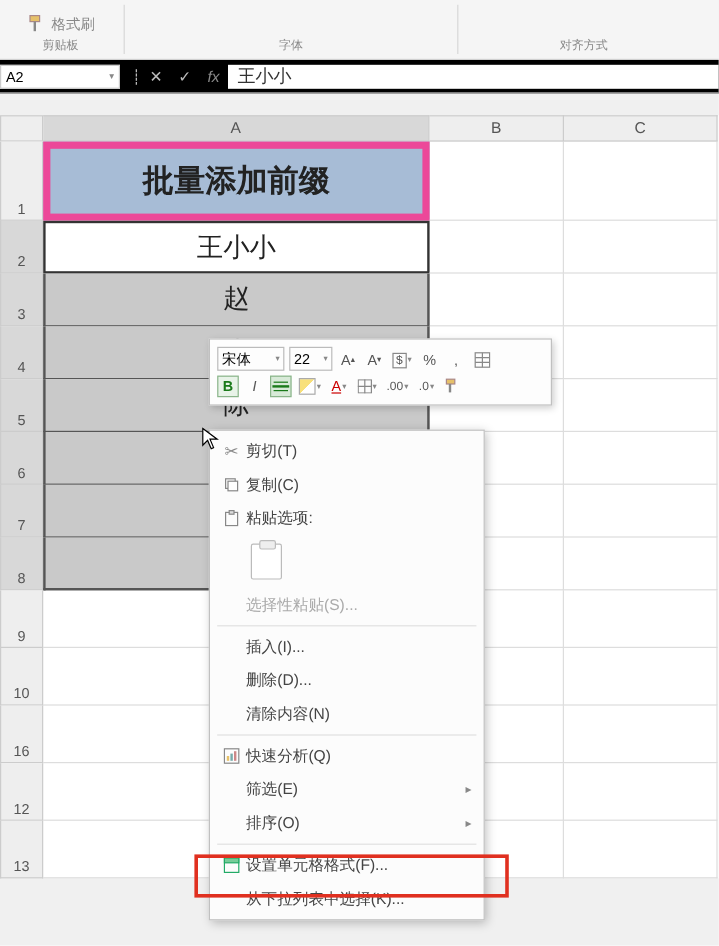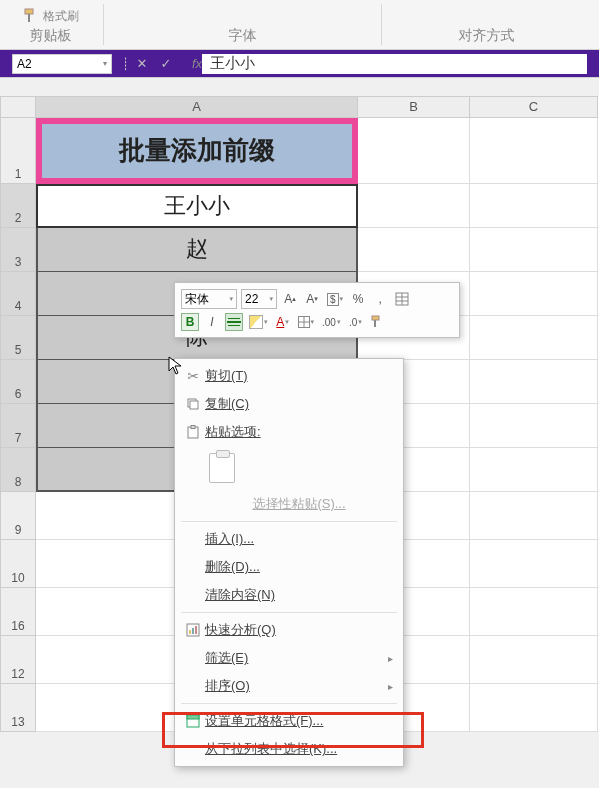--- a/index.html
+++ b/index.html
@@ -43,30 +43,30 @@
 }
 .ribbon-icon {
   width: 18px; height: 18px;
   display: inline-block;
 }
 .ribbon-sep {
   width: 1px;
   background: #d8d8d8;
   margin: 4px 0;
 }
-.ribbon-label { color: #888; font-size: 14px; }
+.ribbon-label { color: #888; font-size: 10px; }
 
 
 .formula-bar {
   height: 28px;
-  background: #4c1d95;
+  background: #000000;
   border-bottom: 1px solid #d0d0d0;
   display: flex;
   align-items: center;
-  padding: 0 12px;
+  padding: 0 0;
 }
 .name-box {
   width: 100px;
   height: 20px;
   border: 1px solid #ccc;
   background: #fff;
   display: flex;
   align-items: center;
   justify-content: space-between;
   padding: 0 4px;
@@ -75,21 +75,21 @@
 }
 .name-box .dd { font-size: 8px; color: #888; }
 .fbar-btn {
   width: 24px;
   text-align: center;
   color: #bbb;
   font-size: 13px;
 }
 .fbar-fx {
   width: 24px;
-  text-align: right;
+  text-align: center;
   color: #888;
   font-style: italic;
   font-size: 13px;
 }
 .formula-input {
   flex: 1;
   height: 20px;
   border: none;
   outline: none;
   padding: 0 8px;
@@ -188,21 +188,21 @@
   top: 282px;
   width: 286px;
   background: #fdfdfd;
   border: 1px solid #c0c0c0;
   box-shadow: 2px 2px 6px rgba(0,0,0,0.2);
   z-index: 50;
   padding: 4px 6px;
 }
 .mt-row {
   display: flex;
-  align-items: center;
+  align-items: flex-end;
   gap: 4px;
   padding: 2px 0;
 }
 .mt-font {
   width: 56px;
   height: 20px;
   border: 1px solid #bbb;
   font-size: 12px;
   padding: 0 3px;
   display: flex;
@@ -261,29 +261,29 @@
 }
 .cm-item {
   display: flex;
   align-items: center;
   height: 28px;
   padding: 0 10px 0 6px;
   color: #444;
   font-size: 13px;
 }
 .cm-item.tall { height: 44px; }
-.cm-item.disabled { color: #aaa; text-align: center; }
+.cm-item.disabled { color: #aaa; }
 .cm-icon {
   width: 24px;
   display: flex;
   justify-content: center;
   font-size: 14px;
   color: #888;
 }
-.cm-label { flex: 1; white-space: nowrap; text-decoration: underline; }
+.cm-label { flex: 1; white-space: nowrap; }
 .cm-sub::after { content: "▸"; font-size: 10px; color: #888; }
 .cm-sep { height: 1px; background: #e0e0e0; margin: 3px 6px; }
 
 .paste-large {
   width: 26px; height: 30px;
   border: 1px solid #bbb;
   background: #fff;
   border-radius: 2px;
   margin-left: 28px;
   position: relative;

